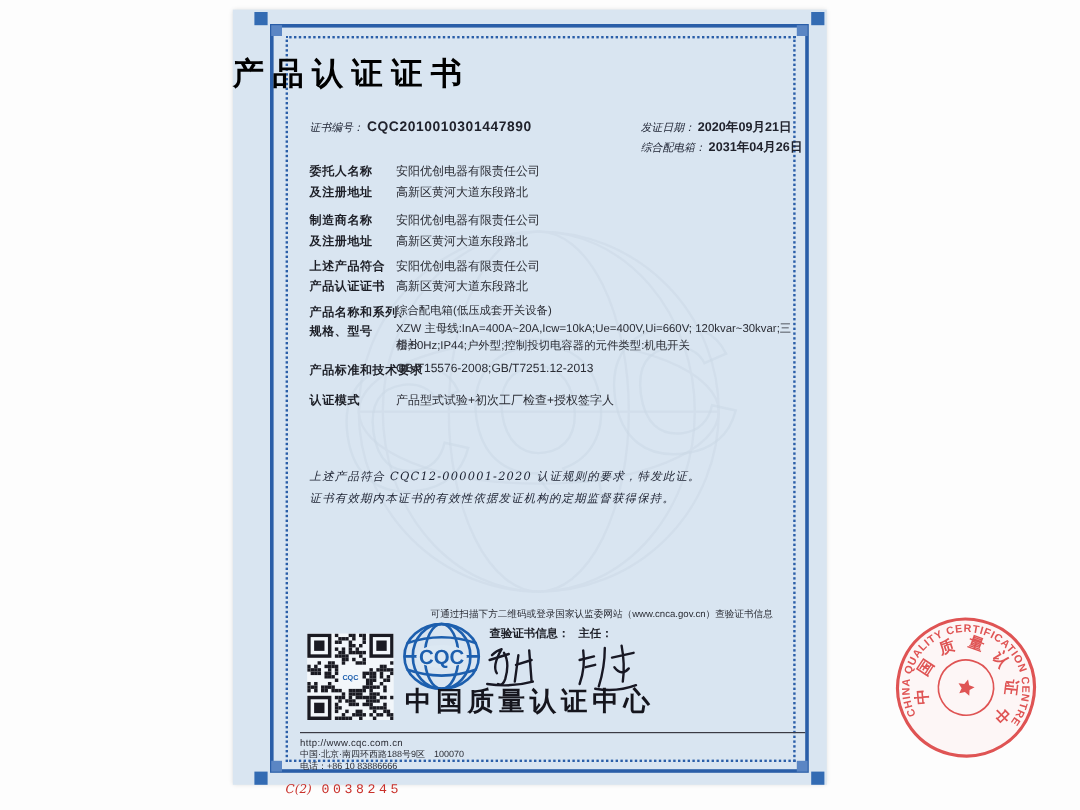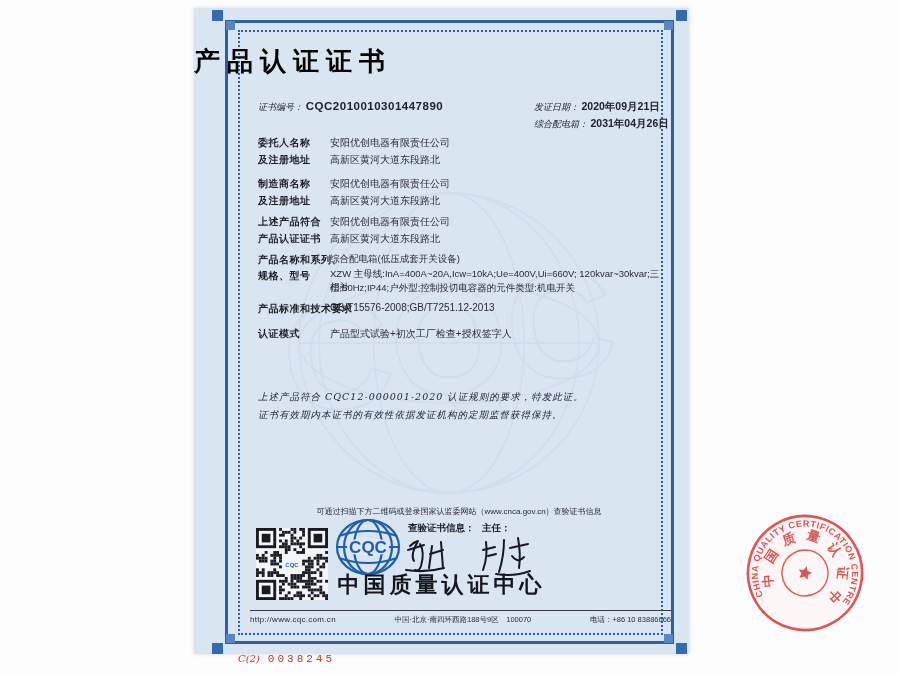--- a/index.html
+++ b/index.html
@@ -30,32 +30,32 @@
   .dates{position:absolute;left:340px;top:90px;font-size:9px;line-height:16px;}
   .dates .val{font-family:"Liberation Sans",sans-serif;font-style:normal;
               font-size:10.5px;font-weight:bold;color:#20222c;}
   
   .flabel{position:absolute;left:64px;width:110px;font-size:10px;font-weight:bold;
           color:#1c1e26;letter-spacing:.5px;}
   .fvalue{position:absolute;left:136px;width:330px;font-size:10px;color:#2a2c34;}
   .fvalue.small{font-size:9.5px;}
   .statement{position:absolute;left:64px;font-size:9.5px;letter-spacing:1px;color:#1b2030;}
   
-  .verify-note{position:absolute;left:65px;top:498px;width:400px;text-align:center;
+  .verify-note{position:absolute;left:50px;top:498px;width:400px;text-align:right;
                font-size:8px;color:#2a2c34;}
   .qr{position:absolute;left:62px;top:520px;width:72px;height:72px;background:#eef3f8;}
   .cqc-logo{position:absolute;left:140px;top:509px;}
   .sign-label{position:absolute;top:514px;font-size:9.5px;font-weight:bold;color:#1c1e26;}
   .sig{position:absolute;top:526px;}
   .org-name{position:absolute;left:0;top:562px;width:100%;text-align:center;
             font-size:22px;font-weight:800;letter-spacing:4px;color:#15151d;}
   .divider{position:absolute;left:56px;top:602px;right:18px;height:0;
            border-top:1.5px solid #3a3a44;}
   .footer{position:absolute;left:56px;right:18px;top:607px;display:flex;
-          justify-content:space-between;align-items:baseline;font-size:7.5px;color:#2a2c34;}
+          justify-content:space-between;align-items:baseline;font-size:7.5px;color:#2a2c34;flex-direction:column;}
   .footer .url{font-size:8px;letter-spacing:.3px;}
   .seal{position:absolute;left:548px;top:502px;mix-blend-mode:multiply;opacity:.92;}
   .serial{position:absolute;left:238px;top:648px;color:#c9312b;}
   .serial .pfx{font-family:"DejaVu Serif",serif;font-size:10px;margin-right:8px;font-style:italic;}
   .serial .num{font-size:11px;letter-spacing:3px;font-weight:500;
                font-family:Liberation Mono, monospace;}
 </style>
 </head>
 <body>
 

